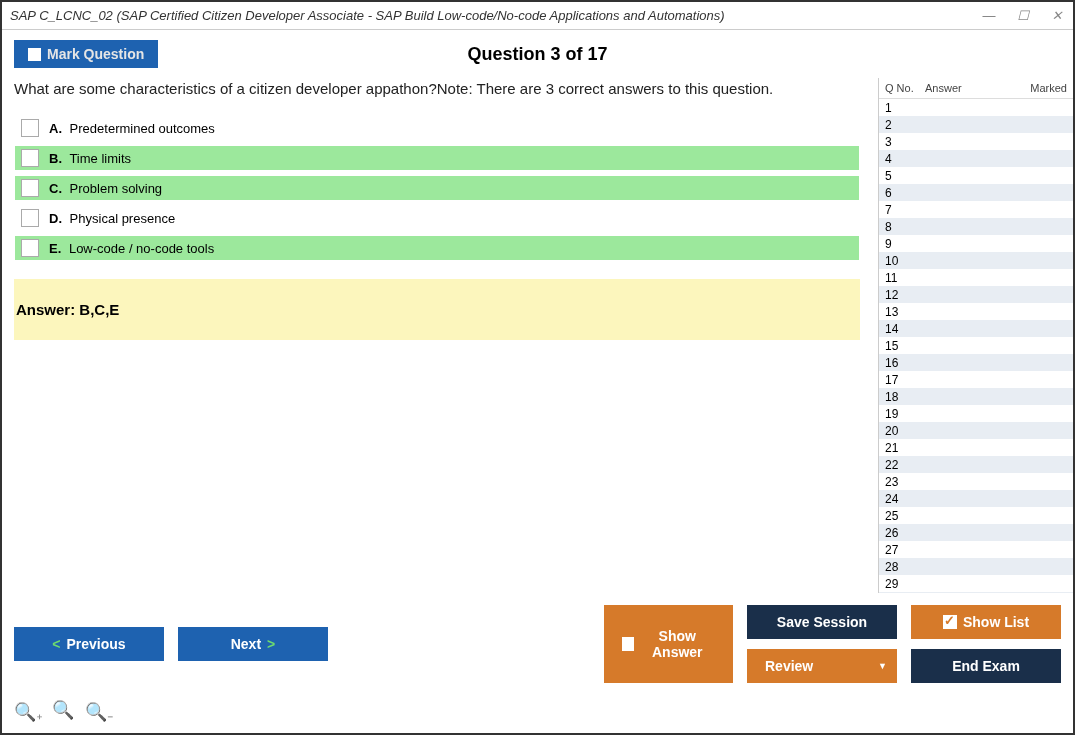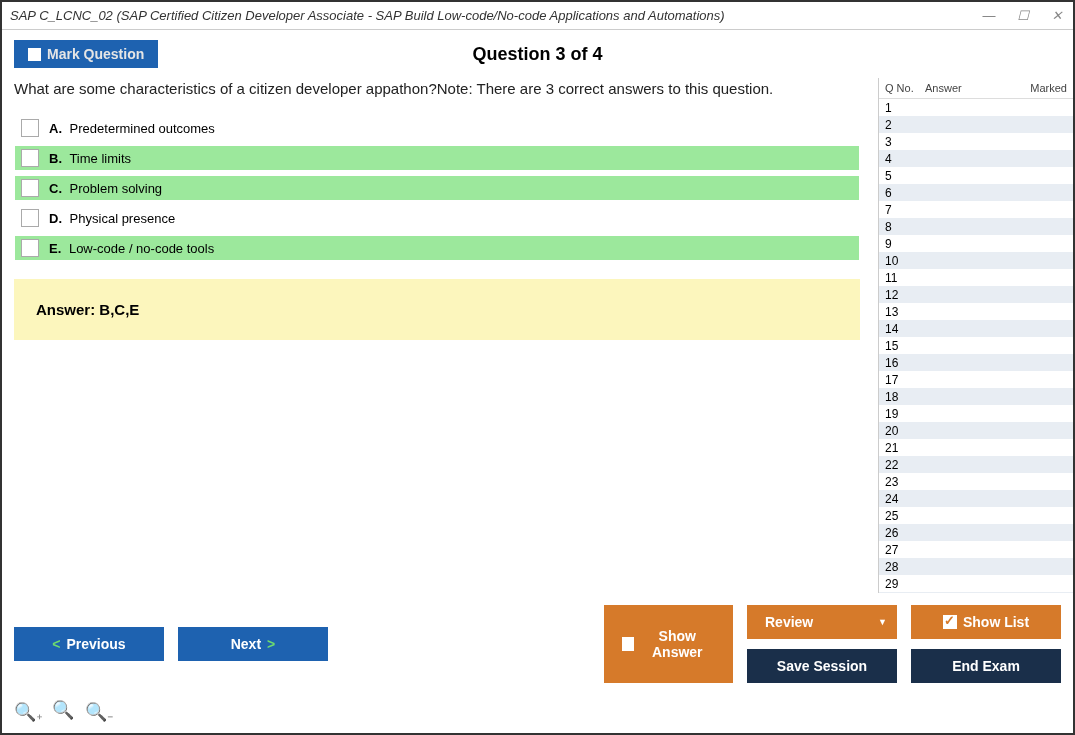--- a/index.html
+++ b/index.html
@@ -14,21 +14,21 @@
 .mark-btn { background: #1e62b0; color: #e5e5e5; border: none; padding: 6px 14px; font-size: 14px; font-weight: bold; cursor: pointer; display: flex; align-items: center; gap: 6px; }
 .mark-btn .box { width: 13px; height: 13px; background: #fff; display: inline-block; }
 .question-title { position: absolute; left: 50%; transform: translateX(-50%); font-size: 18px; font-weight: bold; }
 .main-area { flex: 1; display: flex; overflow: hidden; gap: 6px; }
 .question-area { flex: 1; padding: 0 12px; overflow-y: auto; }
 .question-text { font-size: 15px; color: #222; margin-bottom: 16px; line-height: 1.4; }
 .option-row { display: flex; align-items: center; padding: 3px 6px; margin-bottom: 4px; border: 1px solid #fff; }
 .option-row.correct { background: #9ce89c; }
 .option-row input[type="checkbox"] { width: 18px; height: 18px; margin-right: 10px; border: 1px solid #aaa; appearance: none; background: #fff; cursor: pointer; }
 .option-row b { margin-right: 4px; }
-.answer-box { background: #fcf6bd; padding: 22px 22px; margin-top: 18px; font-weight: bold; font-size: 15px; }
+.answer-box { background: #fcf6bd; padding: 22px 2px; margin-top: 18px; font-weight: bold; font-size: 15px; }
 .sidebar { width: 195px; border-left: 1px solid #ccc; display: flex; flex-direction: column; overflow: hidden; }
 .sidebar-header { display: flex; font-size: 11px; color: #444; padding: 4px 6px; border-bottom: 1px solid #ddd; }
 .sidebar-header span:nth-child(1) { width: 40px; }
 .sidebar-header span:nth-child(2) { width: 60px; }
 .sidebar-header span:nth-child(3) { flex: 1; text-align: right; }
 .sidebar-list { flex: 1; overflow-y: scroll; }
 .sidebar-row { display: flex; font-size: 12px; padding: 1px 6px; height: 17px; align-items: center; }
 .sidebar-row:nth-child(even) { background: #e8edf3; }
 .sidebar-row span:nth-child(1) { width: 40px; }
 .button-bar { padding: 12px; display: flex; align-items: center; gap: 14px; }
@@ -66,21 +66,21 @@
       <span class="win-btn">✕</span>
     </div>
   </div>
 
   <div class="content">
     <div class="header-row">
       <button class="mark-btn">
         <span class="box"></span>
         <span>Mark Question</span>
       </button>
-      <div class="question-title">Question 3 of 4</div>
+      <div class="question-title">Question 3 of 17</div>
     </div>
 
     <div class="main-area">
       <div class="question-area">
         <div class="question-text">What are some characteristics of a citizen developer appathon?Note: There are 3 correct answers to this question.</div>
         <div id="options-container">
             <div class="option-row">
               <input type="checkbox" style="">
               <span><b>A.</b><span> Predetermined outcomes</span></span>
             </div>
@@ -212,26 +212,26 @@
         <span>Next</span>
         <span class="chev-right">&gt;</span>
       </button>
       <div class="spacer"></div>
       <div class="top-buttons-row">
         <button class="btn btn-orange btn-show">
           <span class="box-icon"></span>
           <span>Show Answer</span>
         </button>
         <div class="bottom-right-col">
+          <button class="btn btn-navy btn-nav2">
+            <span>Save Session</span>
+          </button>
           <button class="btn btn-orange btn-review">
             <span>Review</span>
             <span class="arrow-down">▼</span>
-          </button>
-          <button class="btn btn-navy btn-nav2">
-            <span>Save Session</span>
           </button>
         </div>
         <div class="bottom-right-col">
           <button class="btn btn-orange btn-list">
             <span class="check-icon"></span>
             <span>Show List</span>
           </button>
           <button class="btn btn-navy btn-nav2">
             <span>End Exam</span>
           </button>

